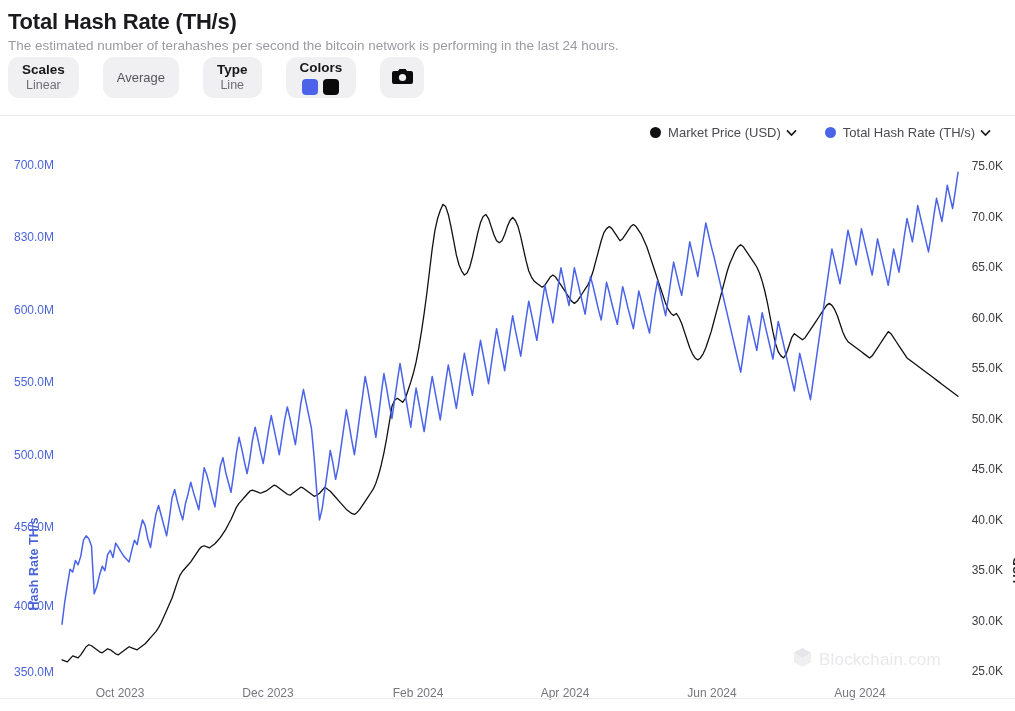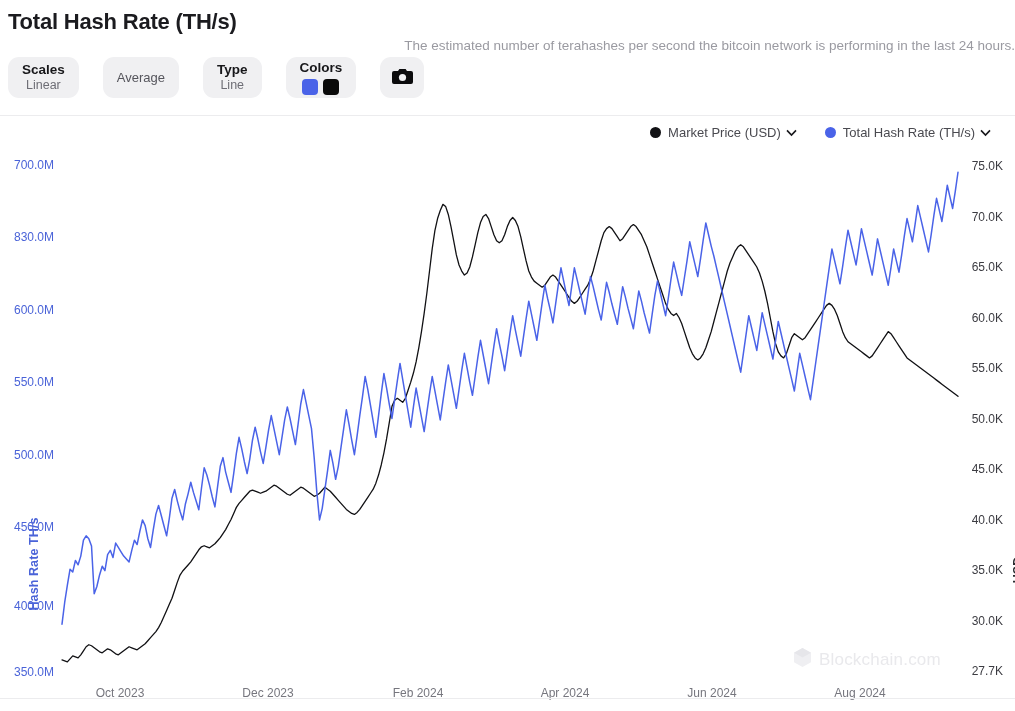--- a/index.html
+++ b/index.html
@@ -12,21 +12,21 @@
   }
   #root { position: relative; width: 1015px; height: 711px; background:#fff; }
 
   
   .hdr { position:absolute; left:0; top:0; width:1015px; }
   .title {
     font-size: 22px; font-weight: 700; color:#1b1b1f;
     padding: 9px 0 0 8px; letter-spacing:-0.2px; line-height:1.15;
   }
   .subtitle {
-    font-size: 13.5px; color:#9a9aa1; padding: 4px 0 0 8px; line-height:1.2;text-align:right;
+    font-size: 13.5px; color:#9a9aa1; padding: 4px 0 0 8px; line-height:1.2;
   }
 
   
   .toolbar { position:absolute; left:8px; top:57px; display:flex; align-items:center; gap:24px; }
   .tbtn {
     background:#f0f0f2; border-radius:11px; height:41px;
     display:flex; flex-direction:column; align-items:center; justify-content:center;
     padding:0 14px; cursor:pointer; border:none;
   }
   .tbtn .lab1 { font-size:13.5px; font-weight:700; color:#17171a; line-height:1.22; }
@@ -168,21 +168,21 @@
         <div class="axis-lab yl" style="top: 527px;">350.0M</div>
         <div class="axis-lab yl" style="top: 461px;">400.0M</div>
         <div class="axis-lab yl" style="top: 382.143px;">450.0M</div>
         <div class="axis-lab yl" style="top: 309.714px;">500.0M</div>
         <div class="axis-lab yl" style="top: 237.286px;">550.0M</div>
         <div class="axis-lab yl" style="top: 164.857px;">600.0M</div>
         <div class="axis-lab yl" style="top: 92.4286px;">830.0M</div>
         <div class="axis-lab yl" style="top: 20px;">700.0M</div>
       </div>
     <div id="yrlabels">
-        <div class="axis-lab yr" style="top: 526px;">27.7K</div>
+        <div class="axis-lab yr" style="top: 526px;">25.0K</div>
         <div class="axis-lab yr" style="top: 475.5px;">30.0K</div>
         <div class="axis-lab yr" style="top: 425px;">35.0K</div>
         <div class="axis-lab yr" style="top: 374.5px;">40.0K</div>
         <div class="axis-lab yr" style="top: 324px;">45.0K</div>
         <div class="axis-lab yr" style="top: 273.5px;">50.0K</div>
         <div class="axis-lab yr" style="top: 223px;">55.0K</div>
         <div class="axis-lab yr" style="top: 172.5px;">60.0K</div>
         <div class="axis-lab yr" style="top: 122px;">65.0K</div>
         <div class="axis-lab yr" style="top: 71.5px;">70.0K</div>
         <div class="axis-lab yr" style="top: 21px;">75.0K</div>

